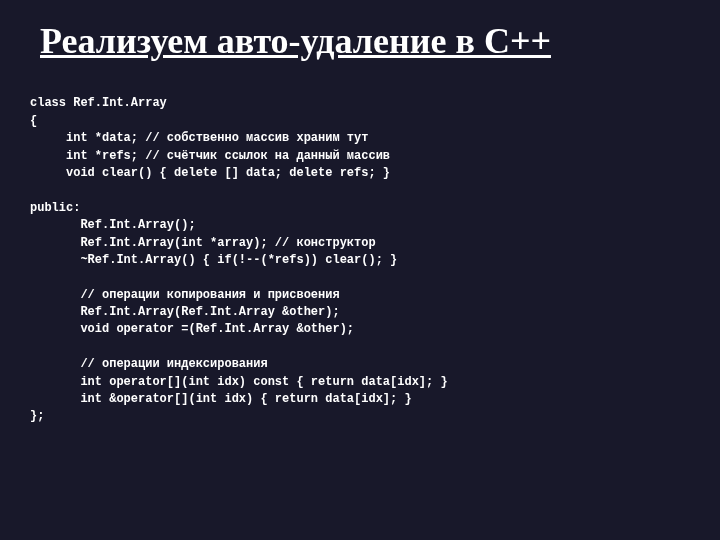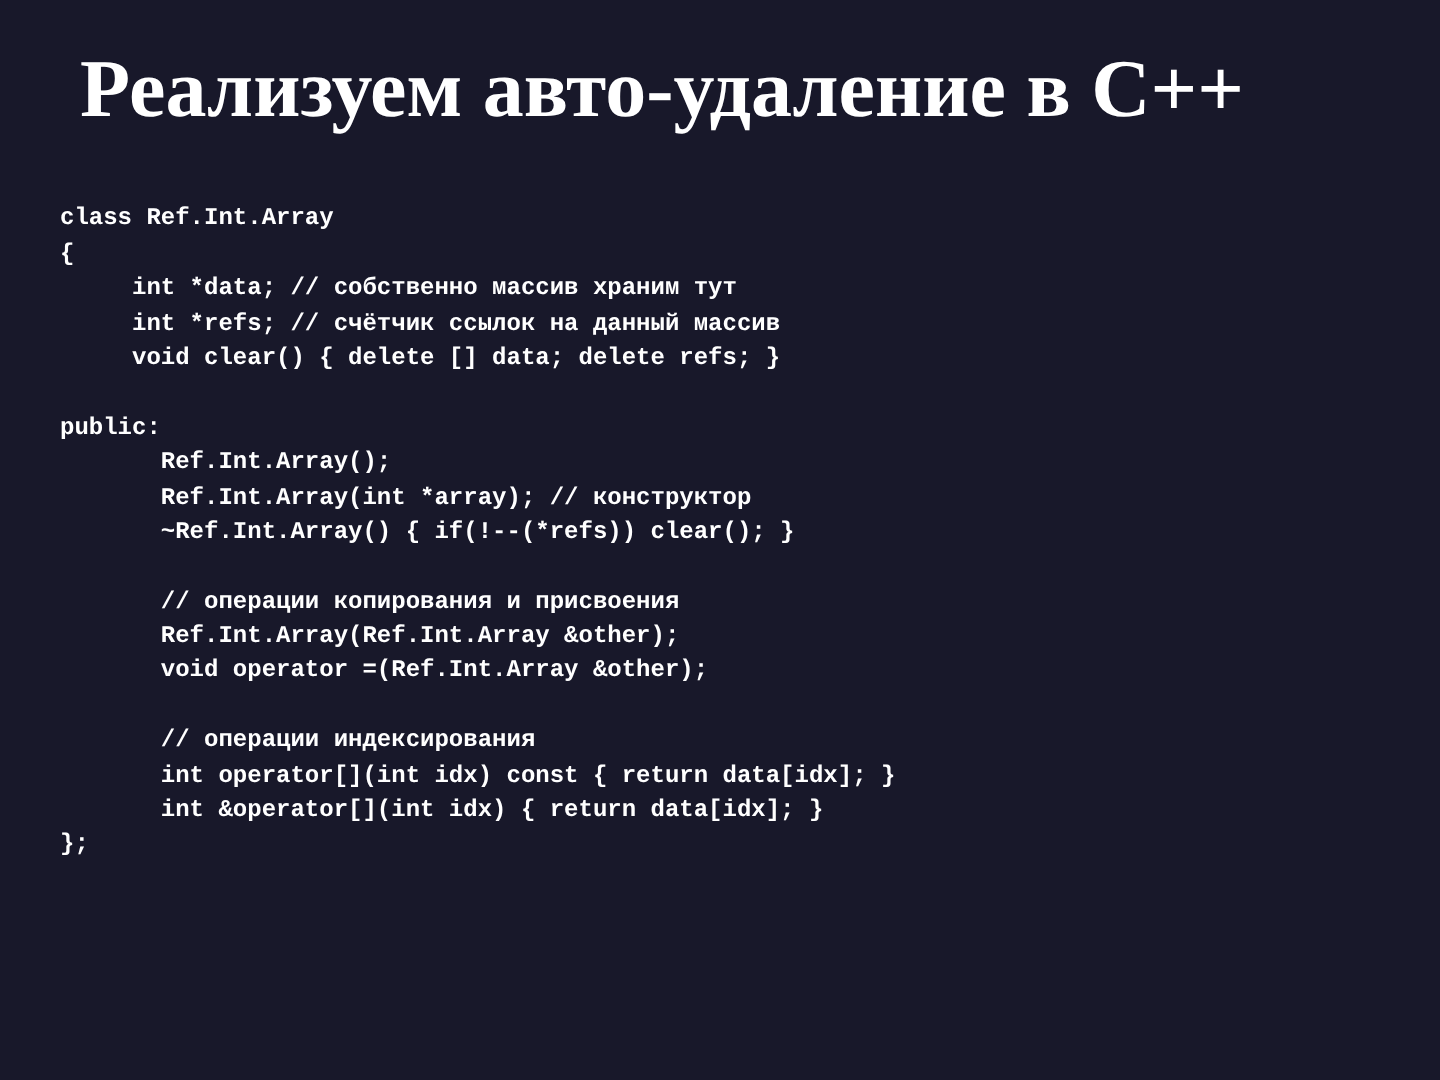--- a/index.html
+++ b/index.html
@@ -6,25 +6,26 @@
     body {
       width: 720px;
       height: 540px;
       background: #18182a;
       color: #ffffff;
       font-family: Georgia, 'Times New Roman', serif;
       overflow: hidden;
       padding: 20px 30px;
     }
     .title {
-      font-size: 41px;
+      font-size: 36px;
       font-weight: bold;
       text-align: left;
       margin-bottom: 16px;
       margin-left: 10px;
+      text-decoration: underline;
     }
     .code {
       font-family: 'Courier New', Courier, monospace;
       font-size: 12px;
       font-weight: bold;
       line-height: 1.45;
       white-space: pre;
       color: #ffffff;
     }
   </style>

